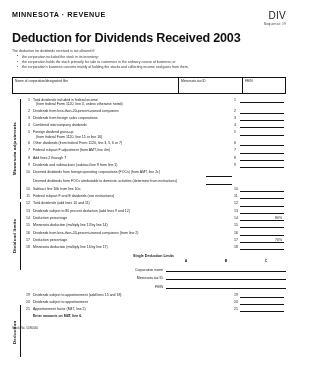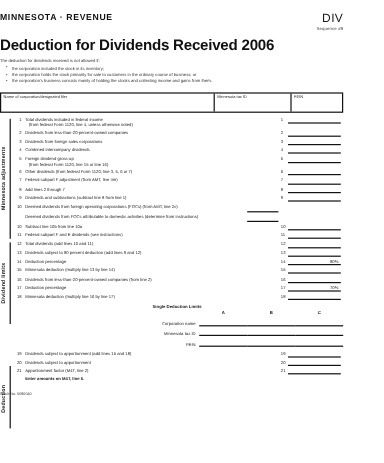--- a/index.html
+++ b/index.html
@@ -7,21 +7,21 @@
     width:298px;height:386px;
     background:#ffffff;
     font-family:"Liberation Sans", sans-serif;
     color:#1a1a1a;
     overflow:hidden;
   }
   .page{
     position:relative;
     width:298px;height:386px;
     box-sizing:border-box;
-    padding:10px 12px 0 0;
+    padding:10px 12px 0 12px;
   }
   
   .hdr{
     display:flex;justify-content:space-between;align-items:flex-start;
   }
   .brand{
     font-size:7.2px;letter-spacing:.55px;font-weight:bold;color:#111;
     white-space:nowrap;
   }
   .hdr-right{text-align:right;line-height:1.15;}
@@ -97,21 +97,21 @@
 <div class="page">
 
   <div class="hdr">
     <div class="brand">MINNESOTA · REVENUE</div>
     <div class="hdr-right">
       <div class="div-code">DIV</div>
       <div class="seq">Sequence #9</div>
     </div>
   </div>
 
-  <div class="title">Deduction for Dividends Received 2006</div>
+  <div class="title">Deduction for Dividends Received 2003</div>
 
   <div class="lead">
     <div>The deduction for dividends received is not allowed if:</div>
     <ul>
       <li>the corporation included the stock in its inventory;</li>
       <li>the corporation holds the stock primarily for sale to customers in the ordinary course of business; or</li>
       <li>the corporation's business consists mainly of holding the stocks and collecting income and gains from them.</li>
     </ul>
   </div>
 

